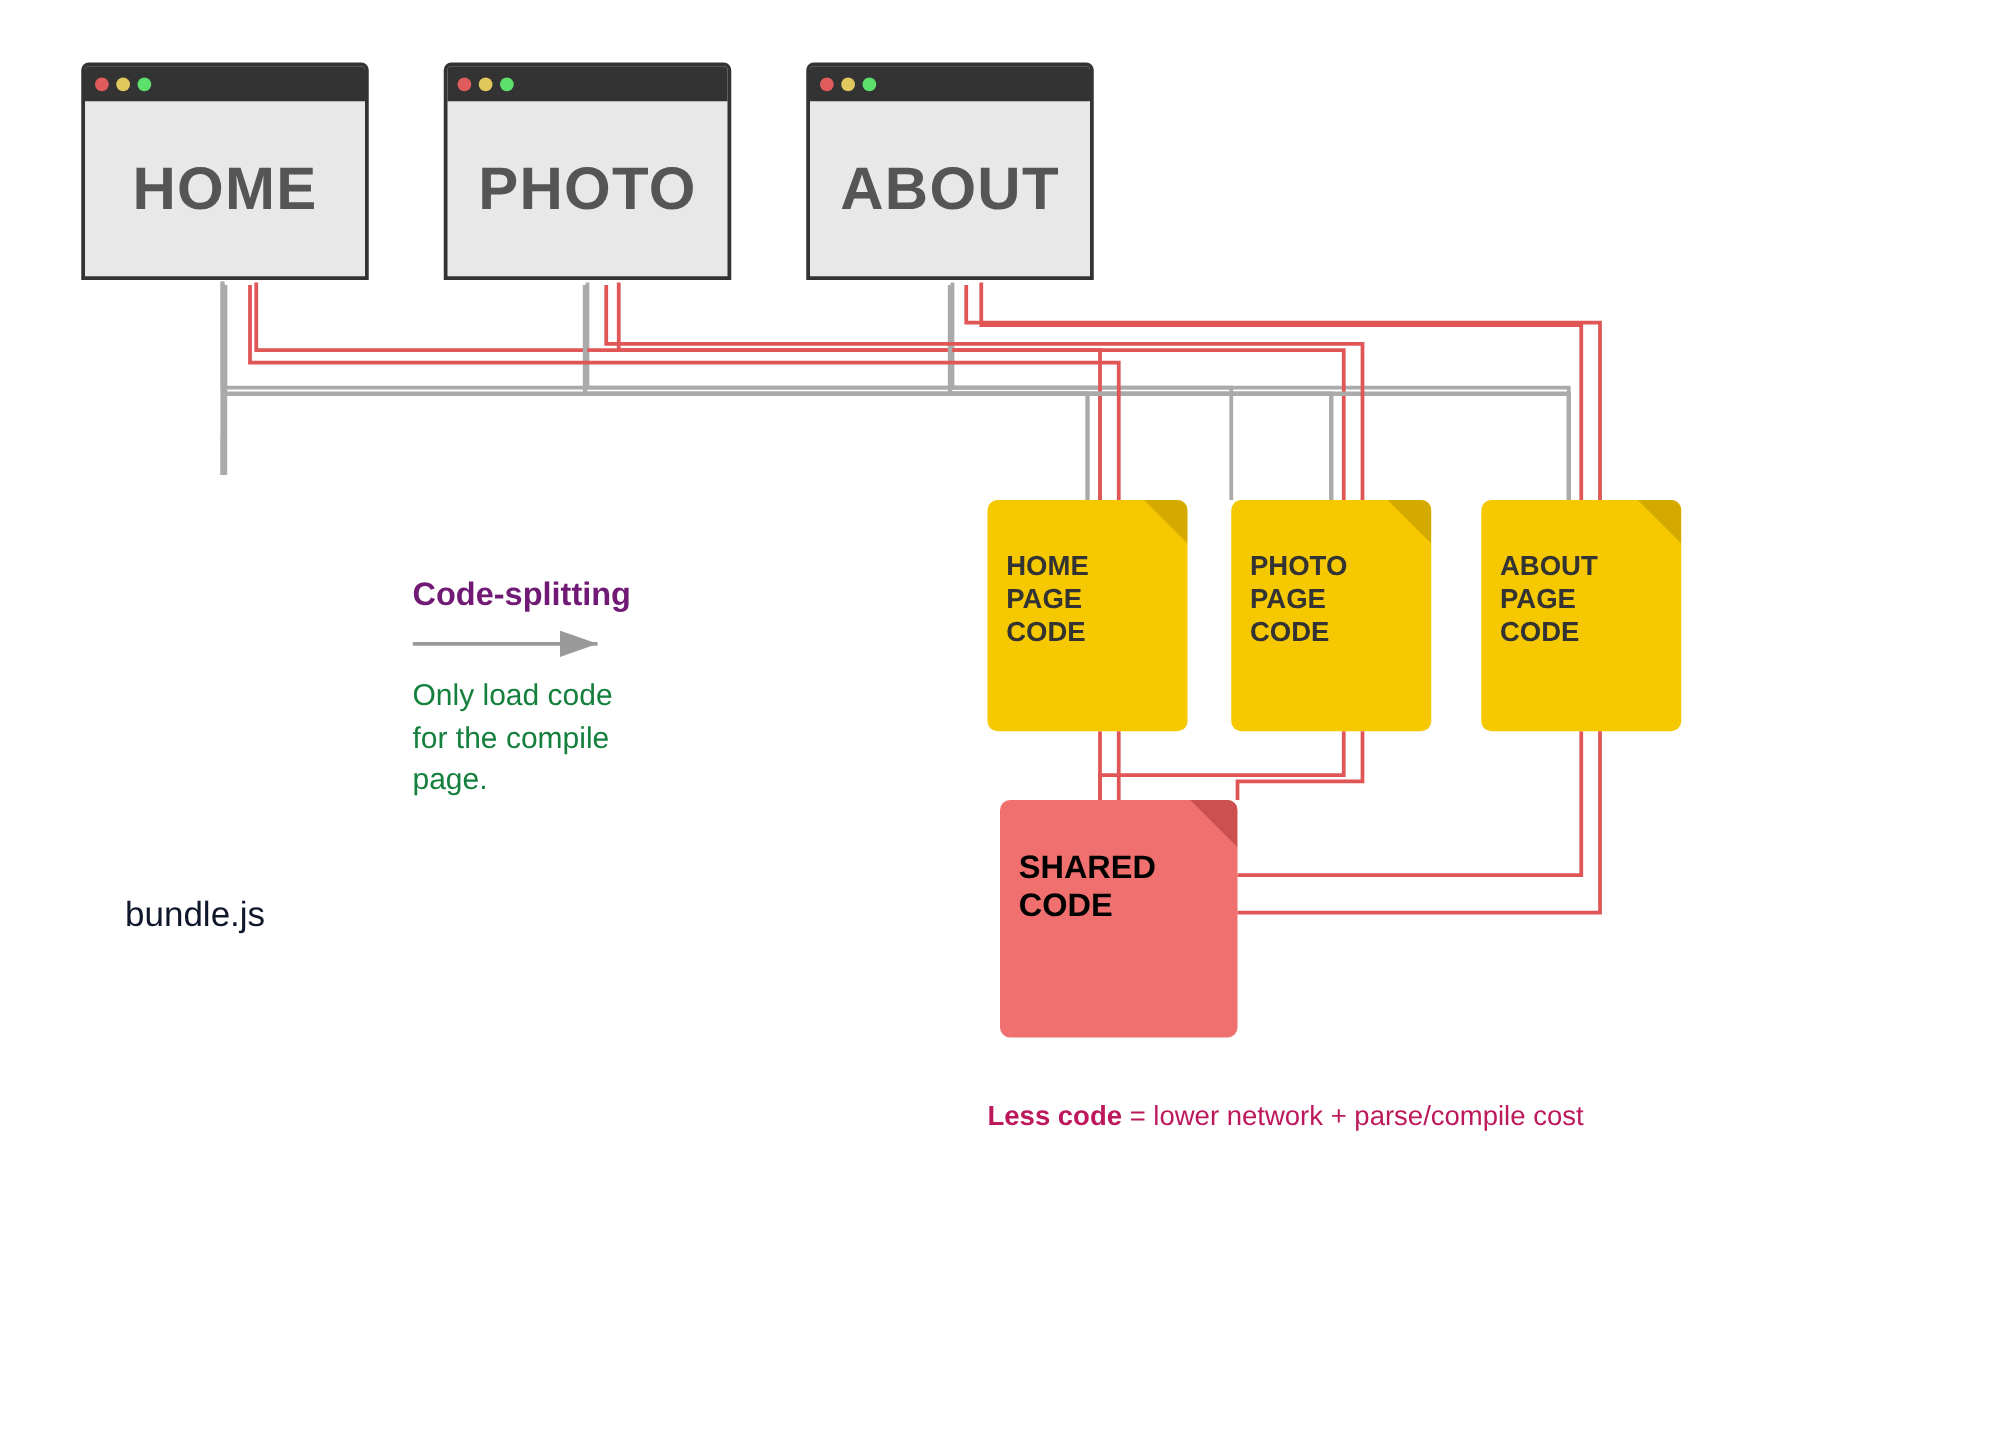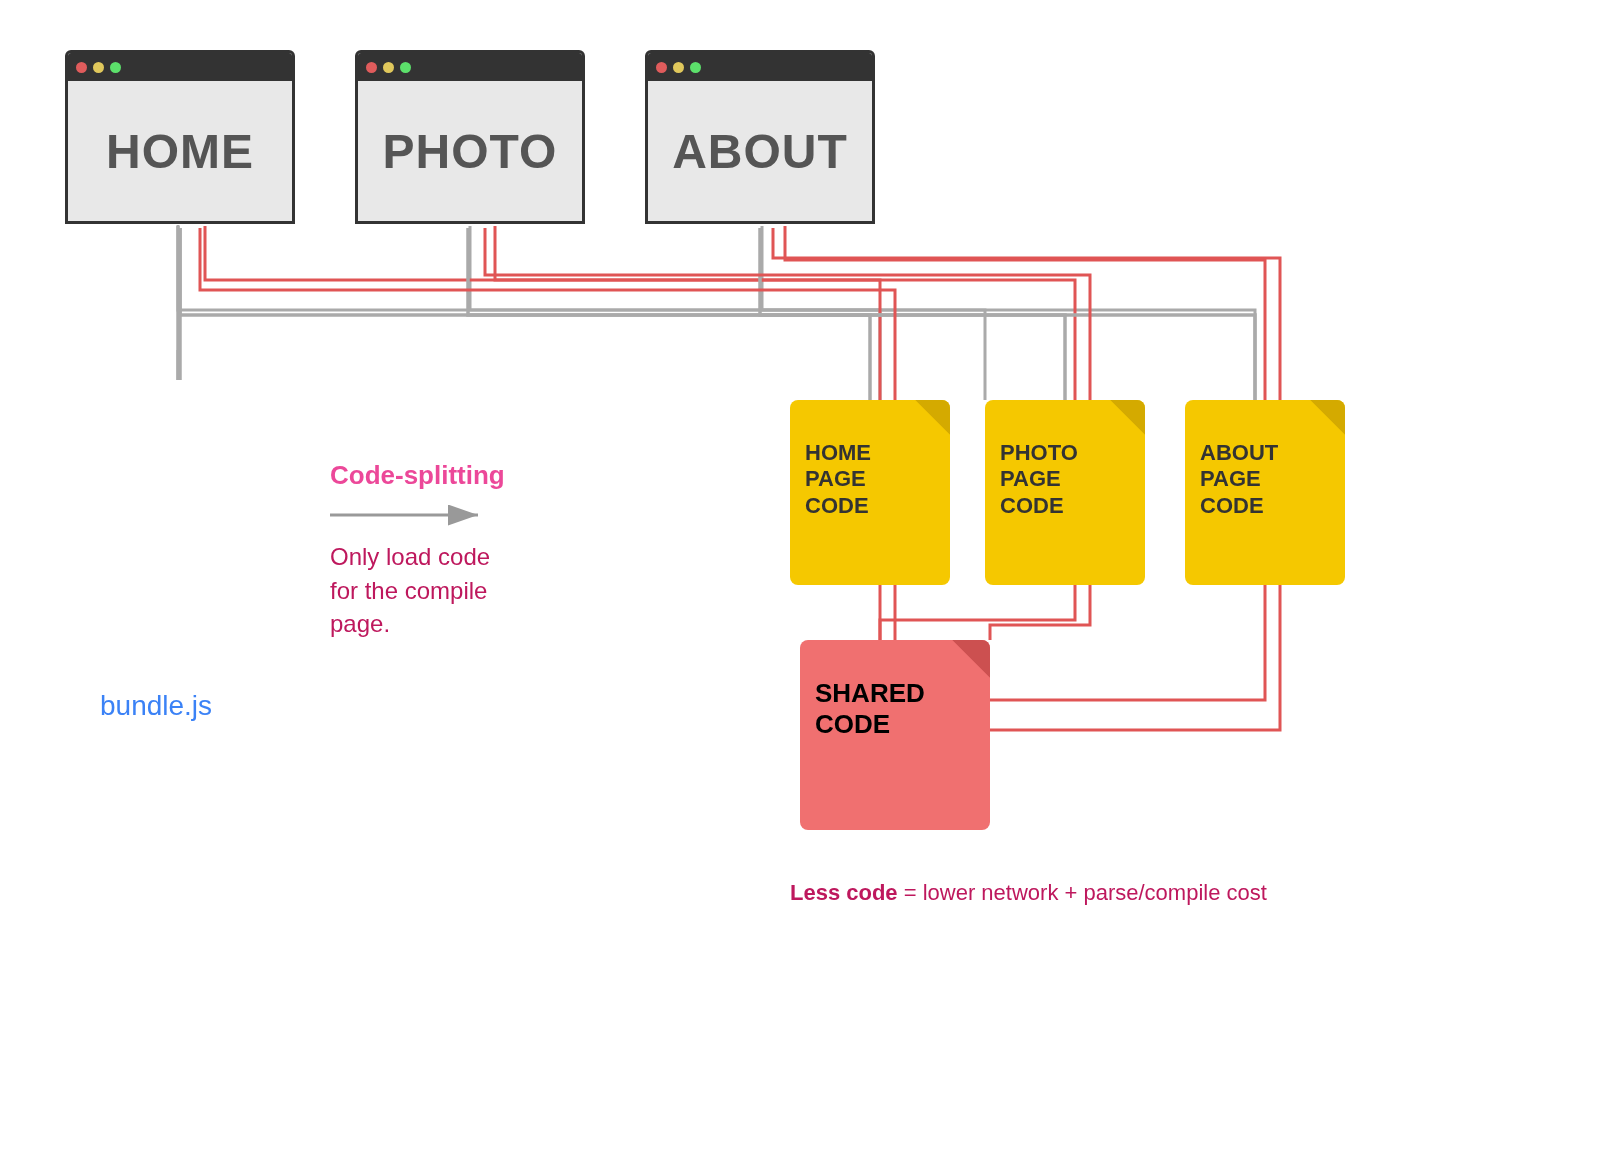--- a/index.html
+++ b/index.html
@@ -145,34 +145,35 @@
       font-size: 26px;
       font-weight: 900;
       color: #000000;
       line-height: 1.2;
     }
 
     
     .text-bundle-js {
       position: absolute;
       font-size: 28px;
-      color: #3b82f6;
+      color: #0f172a;
+      margin-top: 26px;
     }
 
     .text-code-splitting-title {
       position: absolute;
       font-size: 26px;
       font-weight: 700;
-      color: #ec4899;
+      color: #701a75;
     }
 
     .text-code-splitting-desc {
       position: absolute;
       font-size: 24px;
-      color: #be185d;
+      color: #15803d;
       line-height: 1.4;
     }
 
     .text-less-code {
       position: absolute;
       font-size: 22px;
       color: #be185d;
     }
 
     

